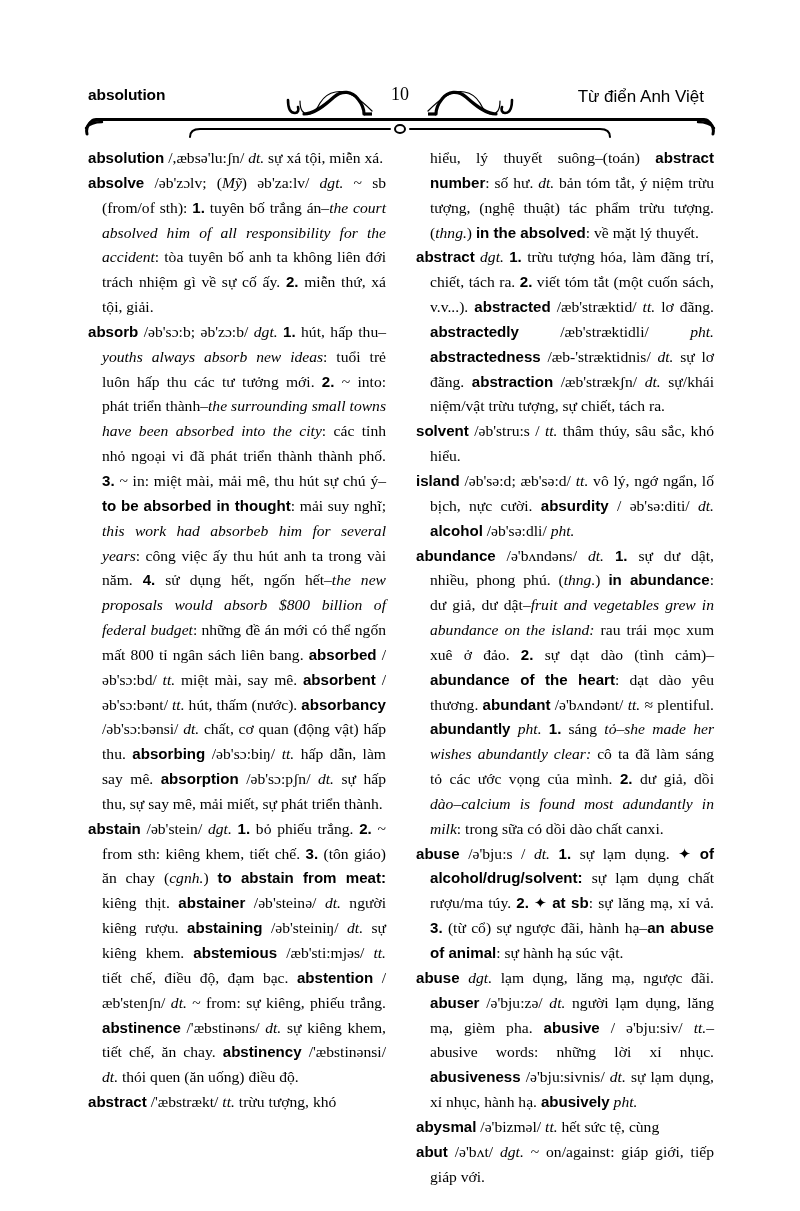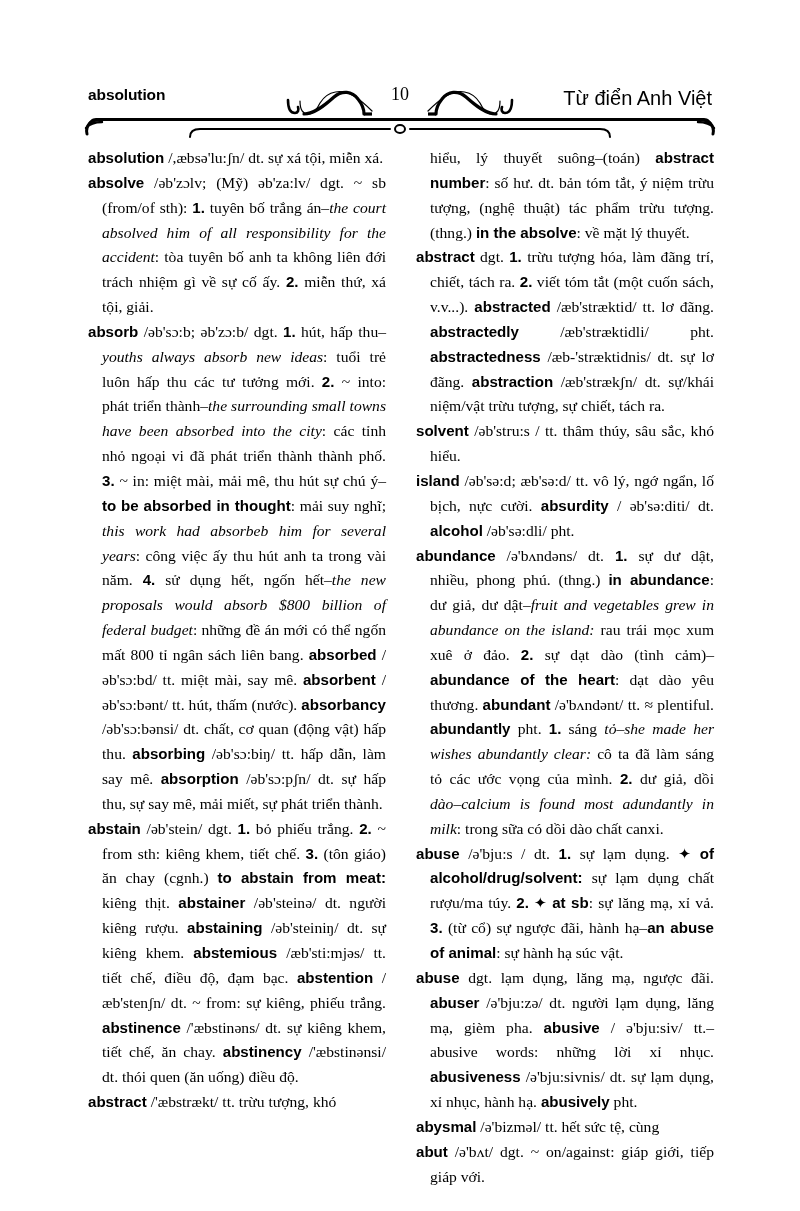--- a/index.html
+++ b/index.html
@@ -35,24 +35,24 @@
     position: absolute;
     left: 0;
     top: 0;
     font-family: "Liberation Sans", "DejaVu Sans", sans-serif;
     font-weight: bold;
     font-size: 15.5px;
     letter-spacing: -0.1px;
   }
   .header-right {
     position: absolute;
-    right: 0;
+    right: 8px;
     top: 1px;
     font-family: "Liberation Sans", "DejaVu Sans", sans-serif;
-    font-size: 20px;
+    font-size: 17px;
   }
   .folio {
     position: absolute;
     left: 0;
     right: 0;
     top: -2px;
     text-align: center;
     font-family: "Liberation Serif", "DejaVu Serif", serif;
     font-weight: normal;
     font-size: 18px;
@@ -122,21 +122,21 @@
   .sub {
     font-family: "Liberation Sans", "DejaVu Sans", sans-serif;
     font-weight: bold;
     font-size: 15.1px;
   }
   .num {
     font-family: "Liberation Sans", "DejaVu Sans", sans-serif;
     font-weight: bold;
     font-size: 15.1px;
   }
-  .pos { }
+  .pos { font-style: italic; }
   .ex  { font-style: italic; }
 
   
 </style>
 </head>
 <body>
 
 <div class="page">
 
   <div class="header">
@@ -194,21 +194,21 @@
       <p class="entry"><span class="hw">absorb</span> /əb'sɔ:b; əb'zɔ:b/ <span class="pos">dgt.</span> <span class="num">1.</span> hút, hấp thu–<span class="ex">youths always absorb new ideas</span>: tuổi trẻ luôn hấp thu các tư tưởng mới. <span class="num">2.</span> ~ into: phát triển thành–<span class="ex">the surrounding small towns have been absorbed into the city</span>: các tỉnh nhỏ ngoại vi đã phát triển thành thành phố. <span class="num">3.</span> ~ in: miệt mài, mải mê, thu hút sự chú ý–<span class="sub">to be absorbed in thought</span>: mải suy nghĩ; <span class="ex">this work had absorbeb him for several years</span>: công việc ấy thu hút anh ta trong vài năm. <span class="num">4.</span> sử dụng hết, ngốn hết–<span class="ex">the new proposals would absorb $800 billion of federal budget</span>: những đề án mới có thể ngốn mất 800 tỉ ngân sách liên bang. <span class="sub">absorbed</span> /əb'sɔ:bd/ <span class="pos">tt.</span> miệt mài, say mê. <span class="sub">absorbent</span> /əb'sɔ:bənt/ <span class="pos">tt.</span> hút, thấm (nước). <span class="sub">absorbancy</span> /əb'sɔ:bənsi/ <span class="pos">dt.</span> chất, cơ quan (động vật) hấp thu. <span class="sub">absorbing</span> /əb'sɔ:biŋ/ <span class="pos">tt.</span> hấp dẫn, làm say mê. <span class="sub">absorption</span> /əb'sɔ:pʃn/ <span class="pos">dt.</span> sự hấp thu, sự say mê, mải miết, sự phát triển thành.</p>
 
       <p class="entry"><span class="hw">abstain</span> /əb'stein/ <span class="pos">dgt.</span> <span class="num">1.</span> bỏ phiếu trắng. <span class="num">2.</span> ~ from sth: kiêng khem, tiết chế. <span class="num">3.</span> (tôn giáo) ăn chay (<span class="pos">cgnh.</span>) <span class="sub">to abstain from meat:</span> kiêng thịt. <span class="sub">abstainer</span> /əb'steinə/ <span class="pos">dt.</span> người kiêng rượu. <span class="sub">abstaining</span> /əb'steiniŋ/ <span class="pos">dt.</span> sự kiêng khem. <span class="sub">abstemious</span> /æb'sti:mjəs/ <span class="pos">tt.</span> tiết chế, điều độ, đạm bạc. <span class="sub">abstention</span> /æb'stenʃn/ <span class="pos">dt.</span> ~ from: sự kiêng, phiếu trắng. <span class="sub">abstinence</span> /'æbstinəns/ <span class="pos">dt.</span> sự kiêng khem, tiết chế, ăn chay. <span class="sub">abstinency</span> /'æbstinənsi/ <span class="pos">dt.</span> thói quen (ăn uống) điều độ.</p>
 
       <p class="entry"><span class="hw">abstract</span> /'æbstrækt/ <span class="pos">tt.</span> trừu tượng, khó</p>
 
     </div>
 
     <div class="col col-right">
 
-      <p class="entry cont">hiểu, lý thuyết suông–(toán) <span class="sub">abstract number</span>: số hư. <span class="pos">dt.</span> bản tóm tắt, ý niệm trừu tượng, (nghệ thuật) tác phẩm trừu tượng. (<span class="pos">thng.</span>) <span class="sub">in the absolve</span>: về mặt lý thuyết.</p>
+      <p class="entry cont">hiểu, lý thuyết suông–(toán) <span class="sub">abstract number</span>: số hư. <span class="pos">dt.</span> bản tóm tắt, ý niệm trừu tượng, (nghệ thuật) tác phẩm trừu tượng. (<span class="pos">thng.</span>) <span class="sub">in the absolved</span>: về mặt lý thuyết.</p>
 
       <p class="entry"><span class="hw">abstract</span> <span class="pos">dgt.</span> <span class="num">1.</span> trừu tượng hóa, làm đãng trí, chiết, tách ra. <span class="num">2.</span> viết tóm tắt (một cuốn sách, v.v...). <span class="sub">abstracted</span> /æb'stræktid/ <span class="pos">tt.</span> lơ đãng. <span class="sub">abstractedly</span> /æb'stræktidli/ <span class="pos">pht.</span> <span class="sub">abstractedness</span> /æb-'stræktidnis/ <span class="pos">dt.</span> sự lơ đãng. <span class="sub">abstraction</span> /æb'strækʃn/ <span class="pos">dt.</span> sự/khái niệm/vật trừu tượng, sự chiết, tách ra.</p>
 
       <p class="entry"><span class="hw">solvent</span> /əb'stru:s / <span class="pos">tt.</span> thâm thúy, sâu sắc, khó hiểu.</p>
 
       <p class="entry"><span class="hw">island</span> /əb'sə:d; æb'sə:d/ <span class="pos">tt.</span> vô lý, ngớ ngẩn, lố bịch, nực cười. <span class="sub">absurdity</span> / əb'sə:diti/ <span class="pos">dt.</span> <span class="sub">alcohol</span> /əb'sə:dli/ <span class="pos">pht.</span></p>
 
       <p class="entry"><span class="hw">abundance</span> /ə'bʌndəns/ <span class="pos">dt.</span> <span class="num">1.</span> sự dư dật, nhiều, phong phú. (<span class="pos">thng.</span>) <span class="sub">in abundance</span>: dư giả, dư dật–<span class="ex">fruit and vegetables grew in abundance on the island:</span> rau trái mọc xum xuê ở đảo. <span class="num">2.</span> sự dạt dào (tình cảm)–<span class="sub">abundance of the heart</span>: dạt dào yêu thương. <span class="sub">abundant</span> /ə'bʌndənt/ <span class="pos">tt.</span> ≈ plentiful. <span class="sub">abundantly</span> <span class="pos">pht.</span> <span class="num">1.</span> sáng <span class="ex">tỏ–she made her wishes abundantly clear:</span> cô ta đã làm sáng tỏ các ước vọng của mình. <span class="num">2.</span> dư giả, dồi <span class="ex">dào–calcium is found most adundantly in milk</span>: trong sữa có dồi dào chất canxi.</p>
 
       <p class="entry"><span class="hw">abuse</span> /ə'bju:s / <span class="pos">dt.</span> <span class="num">1.</span> sự lạm dụng. <span class="sub">✦ of alcohol/drug/solvent:</span> sự lạm dụng chất rượu/ma túy. <span class="num">2.</span> <span class="sub">✦ at sb</span>: sự lăng mạ, xỉ vả. <span class="num">3.</span> (từ cổ) sự ngược đãi, hành hạ–<span class="sub">an abuse of animal</span>: sự hành hạ súc vật.</p>

